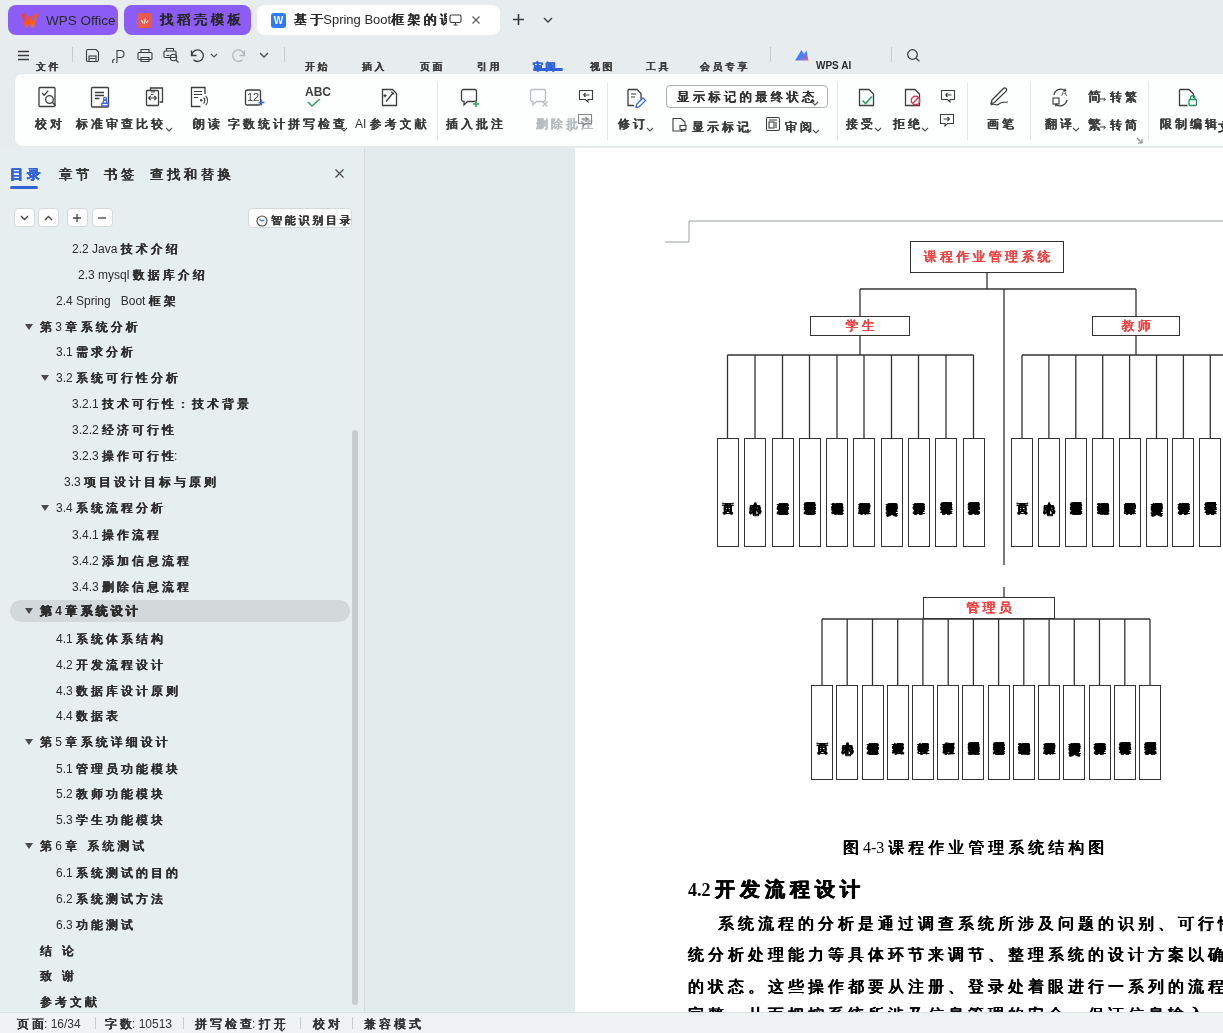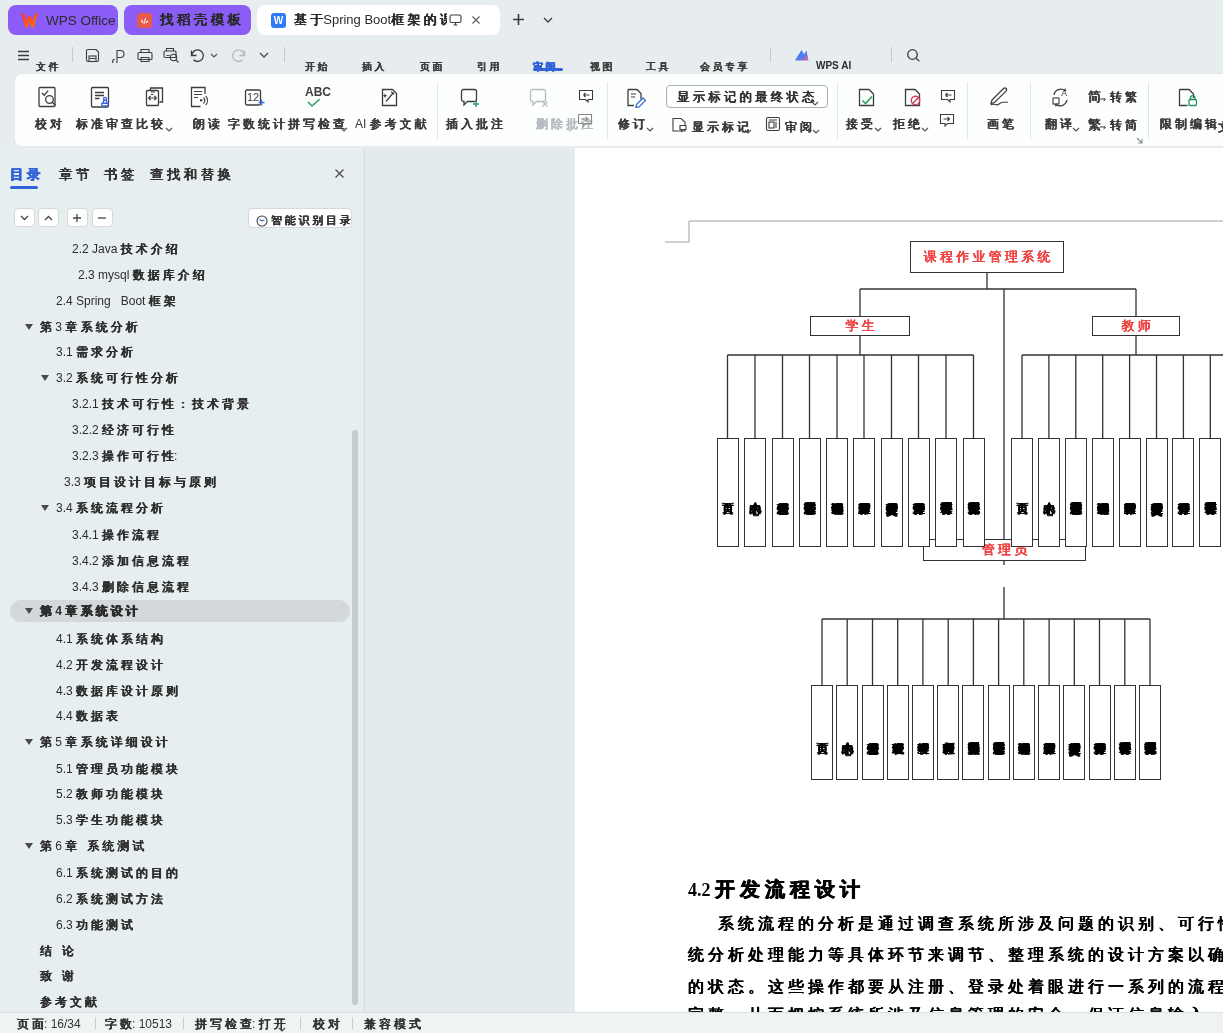--- a/index.html
+++ b/index.html
@@ -430,21 +430,21 @@
     </svg>
     <div class="dbox" style="left:910px;top:241px;width:154px;height:32px">
       <span class="dtxt" style="font-size:13px"><span class="k">课程作业管理系统</span></span>
     </div>
     <div class="dbox" style="left:810px;top:316px;width:100px;height:20px">
       <span class="dtxt" style="font-size:13px"><span class="k">学生</span></span>
     </div>
     <div class="dbox" style="left:1092px;top:316px;width:88px;height:20px">
       <span class="dtxt" style="font-size:13px"><span class="k">教师</span></span>
     </div>
-    <div class="dbox" style="left:923px;top:539px;width:163px;height:22px">
+    <div class="dbox" style="left:923px;top:597px;width:132px;height:22px">
       <span class="dtxt" style="font-size:13px"><span class="k">管理员</span></span>
     </div>
     <div class="dbox" style="left:716.5px;top:438px;width:22px;height:109px">
       <span class="vtext">首页</span>
     </div>
     <div class="dbox" style="left:744px;top:438px;width:22px;height:109px">
       <span class="vtext">个人中心</span>
     </div>
     <div class="dbox" style="left:771.5px;top:438px;width:22px;height:109px">
       <span class="vtext">公告信息管理</span>
@@ -529,20 +529,21 @@
     </div>
     <div class="dbox" style="left:1088.5px;top:685px;width:22px;height:95px">
       <span class="vtext">作业评分管理</span>
     </div>
     <div class="dbox" style="left:1113.8px;top:685px;width:22px;height:95px">
       <span class="vtext">课程评价管理</span>
     </div>
     <div class="dbox" style="left:1139px;top:685px;width:22px;height:95px">
       <span class="vtext">课程资源管理</span>
     </div>
+    <div class="abs" style="left:843px;top:838px;width:260px;text-align:center;font-size:16px;color:#000;font-family:'Liberation Serif',serif;white-space:nowrap"><span class="k">图</span> 4-3 <span class="k">课程作业管理系统结构图</span></div>
     <div class="abs" style="left:688px;top:876px;font-size:20px;font-weight:bold;color:#000;white-space:nowrap"><span style="font-family:'Liberation Serif',serif;font-size:18px">4.2 </span><span class="k">开发流程设计</span></div>
     <div class="abs" style="left:718px;top:914px;font-size:16px;color:#000;font-family:'Liberation Serif',serif;white-space:nowrap"><span class="k">系统流程的分析是通过调查系统所涉及问题的识别、可行性、可操作性</span></div>
     <div class="abs" style="left:688px;top:945px;font-size:16px;color:#000;font-family:'Liberation Serif',serif;white-space:nowrap"><span class="k">统分析处理能力等具体环节来调节、整理系统的设计方案以确保系统能达到</span></div>
     <div class="abs" style="left:688px;top:977px;font-size:16px;color:#000;font-family:'Liberation Serif',serif;white-space:nowrap"><span class="k">的状态。这些操作都要从注册、登录处着眼进行一系列的流程测试保证数据</span></div>
     <div class="abs" style="left:688px;top:1005px;font-size:16px;color:#000;font-family:'Liberation Serif',serif;white-space:nowrap"><span class="k">完整，从而把控系统所涉及信息管理的安全，保证信息输入、输出正常转换</span></div>
     <div id="status"></div>
     <div class="st" style="left:17px"><span class="k">页面</span>: 16/34</div>
     <div class="sep-v" style="left:95px;top:1017px;height:12px"></div>
     <div class="st" style="left:105px"><span class="k">字数</span>: 10513</div>
     <div class="sep-v" style="left:183px;top:1017px;height:12px"></div>

